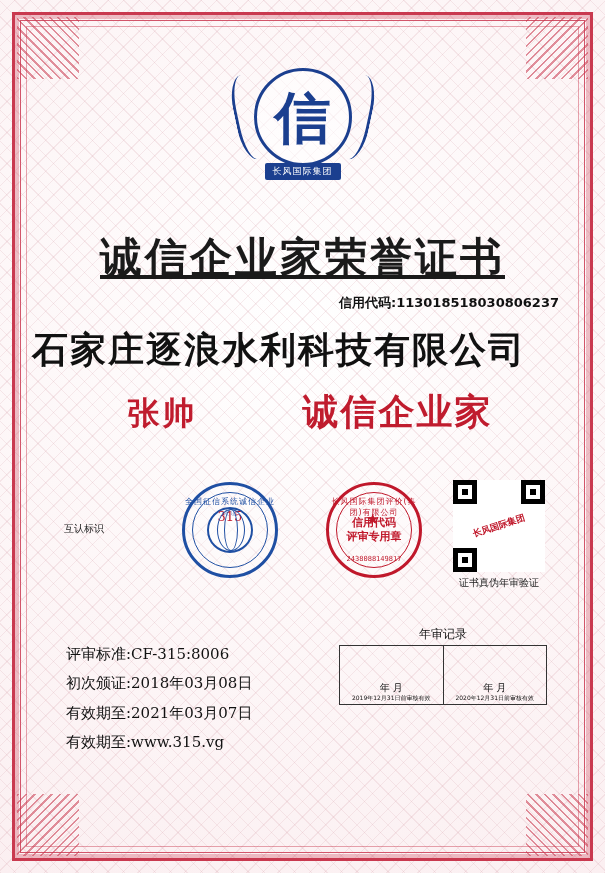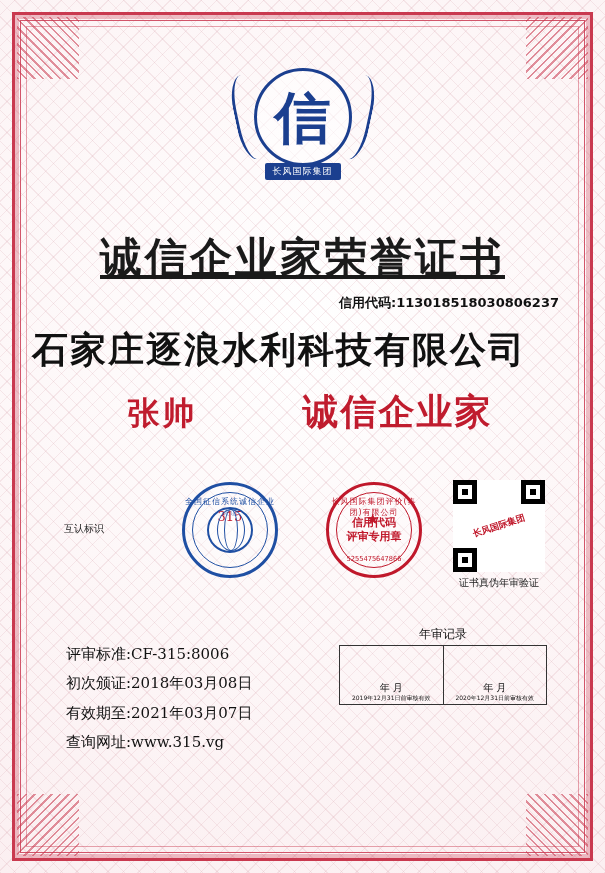--- a/index.html
+++ b/index.html
@@ -434,21 +434,21 @@
 
       <div class="seal-item" style="left:290px; top:10px;">
         <div class="seal-round red">
           <div class="inner-ring"></div>
           <div class="seal-arc-top">长风国际集团评价(集团)有限公司</div>
           <div class="seal-star">★</div>
           <div class="seal-mid-text">
             <div>信用代码</div>
             <div>评审专用章</div>
           </div>
-          <div class="seal-num">5255475647866</div>
+          <div class="seal-num">2438088149817</div>
         </div>
       </div>
 
       <div class="seal-item qr-block" style="right:24px; top:8px;">
         <div class="qr">
           <div class="qr-finder qr-f1">
               <i></i>
             </div>
           <div class="qr-finder qr-f2">
               <i></i>
@@ -460,21 +460,21 @@
         </div>
         <div class="seal-caption">证书真伪年审验证</div>
       </div>
 
     </div>
 
     <div class="info-list">
       <div>评审标准:CF-315:8006</div>
       <div>初次颁证:2018年03月08日</div>
       <div>有效期至:2021年03月07日</div>
-      <div>查询网址:www.315.vg</div>
+      <div>有效期至:www.315.vg</div>
     </div>
 
     <div class="review-box">
       <div class="review-title">年审记录</div>
       <table class="review-table">
         <tbody>
             <tr>
           <td>
             <div class="cell-ym">年 月</div>
             <div class="cell-note">2019年12月31日前审核有效</div>

